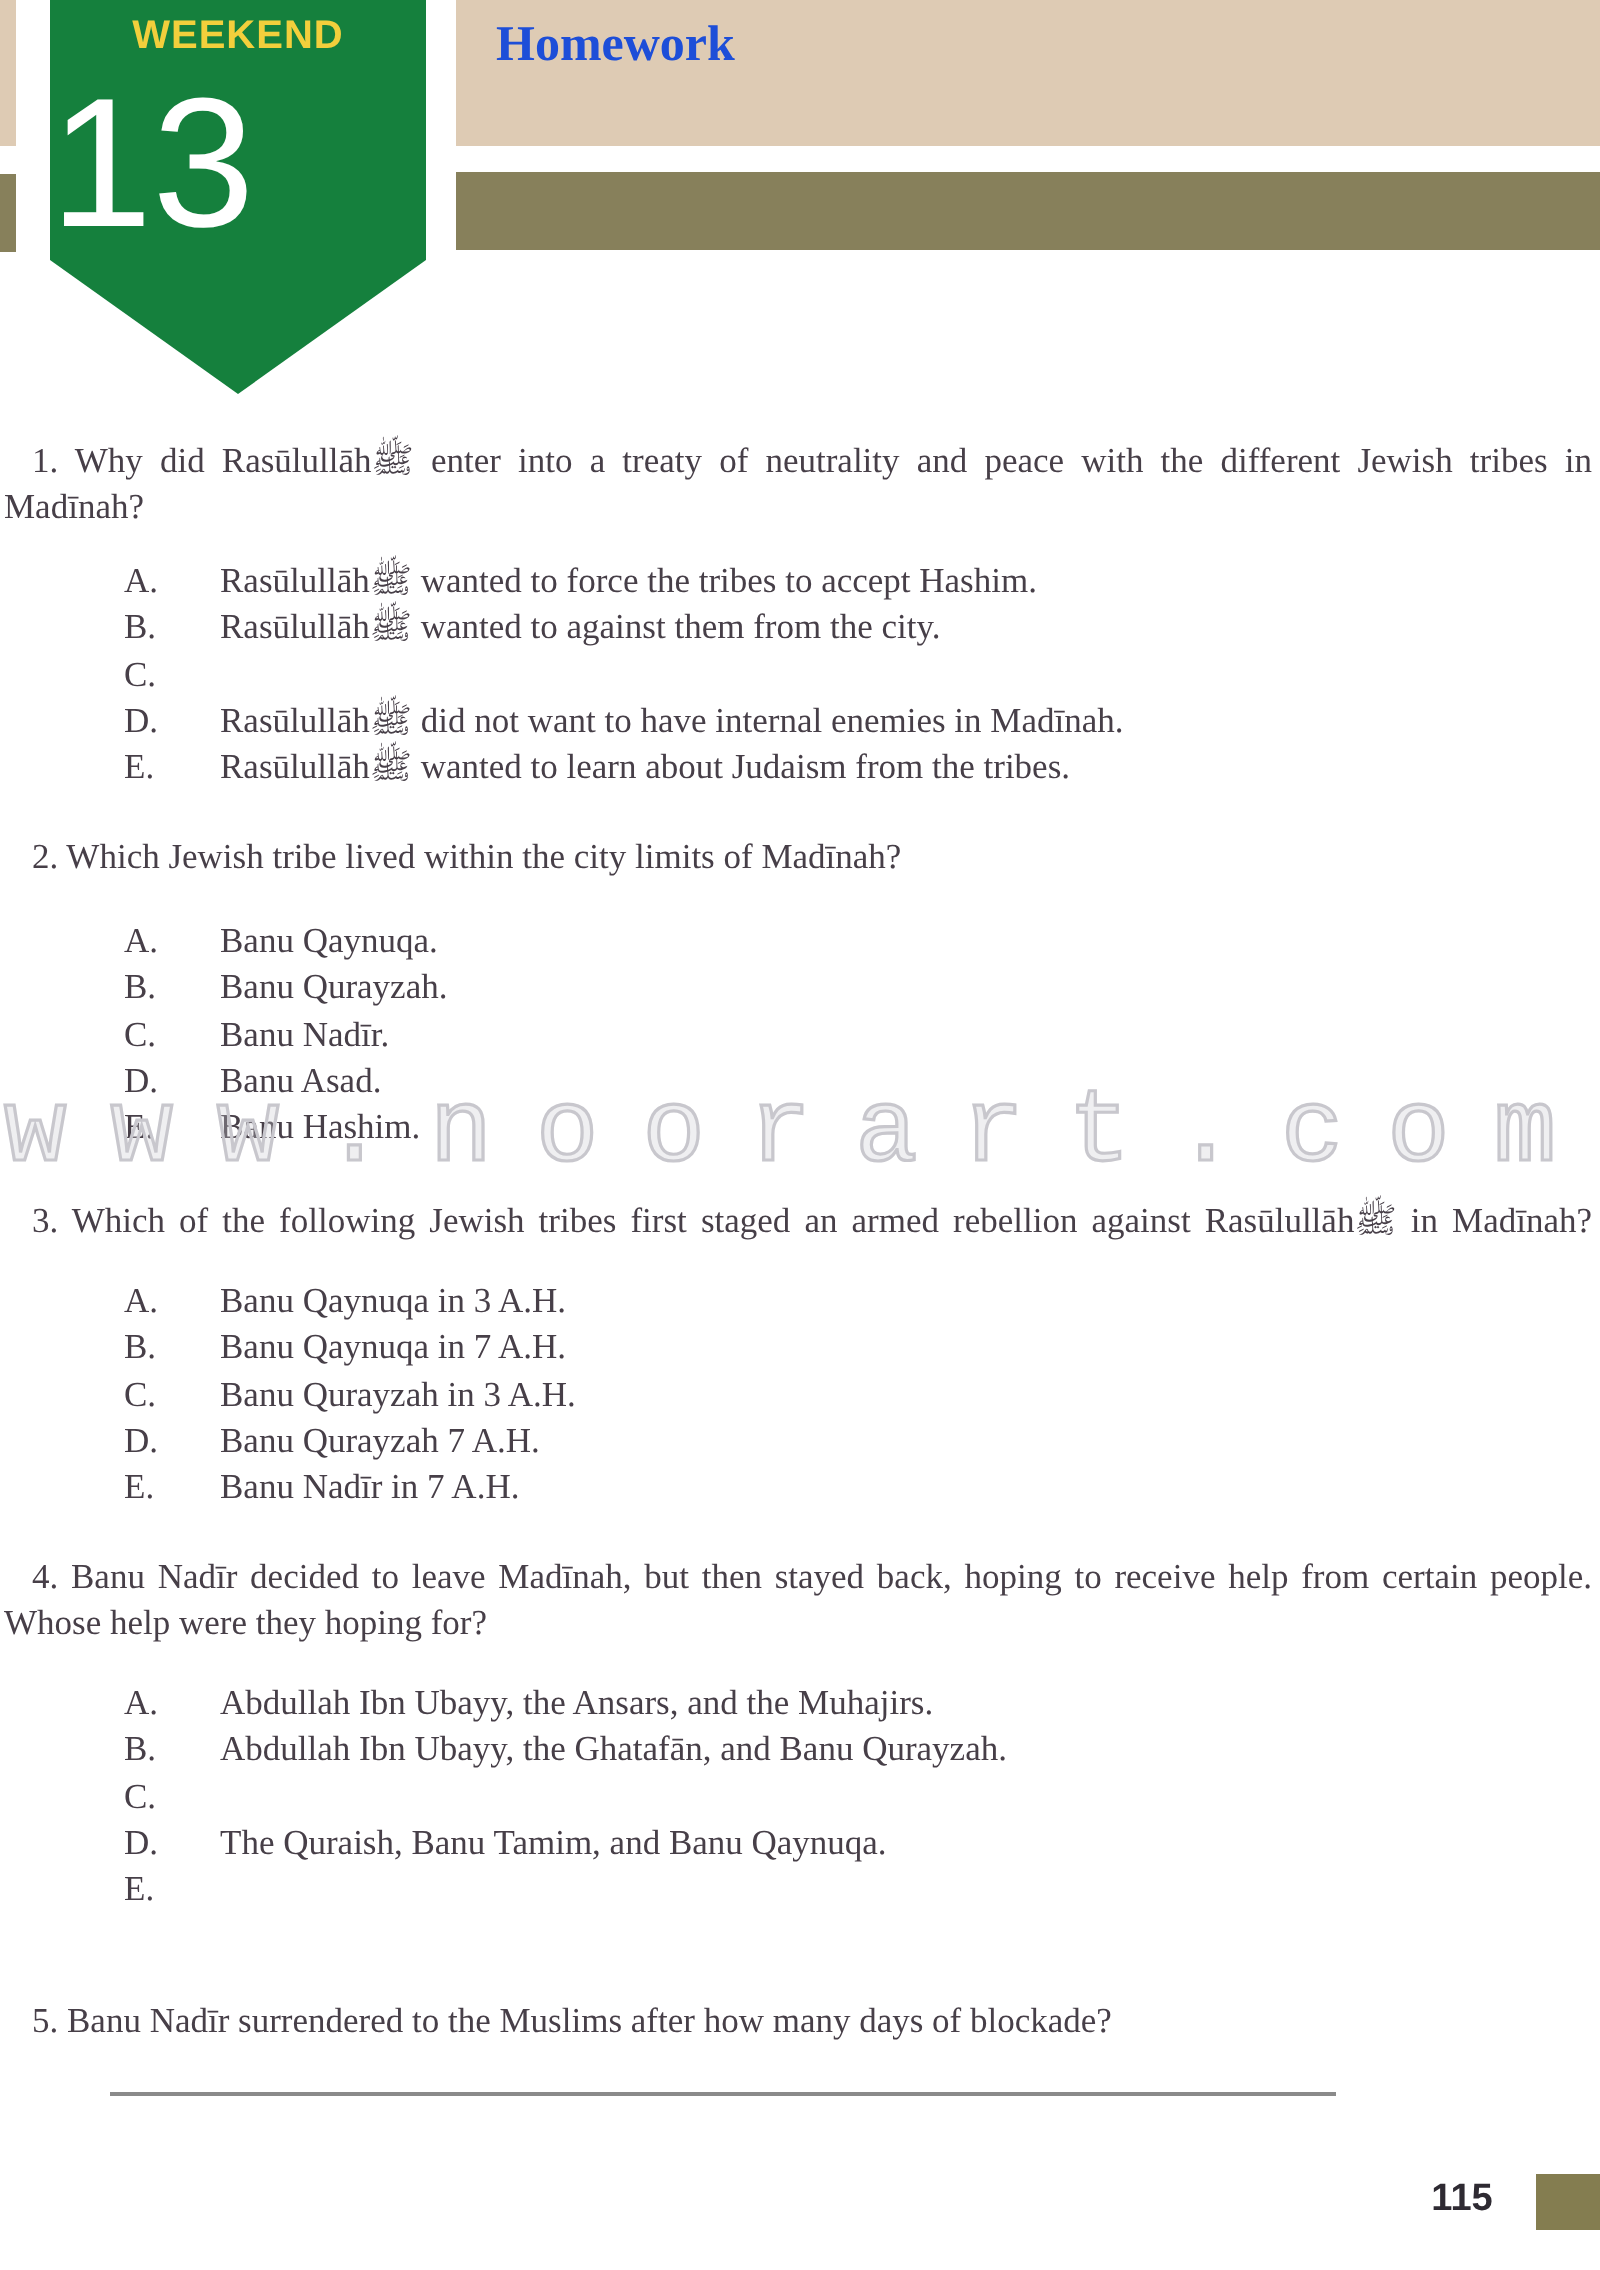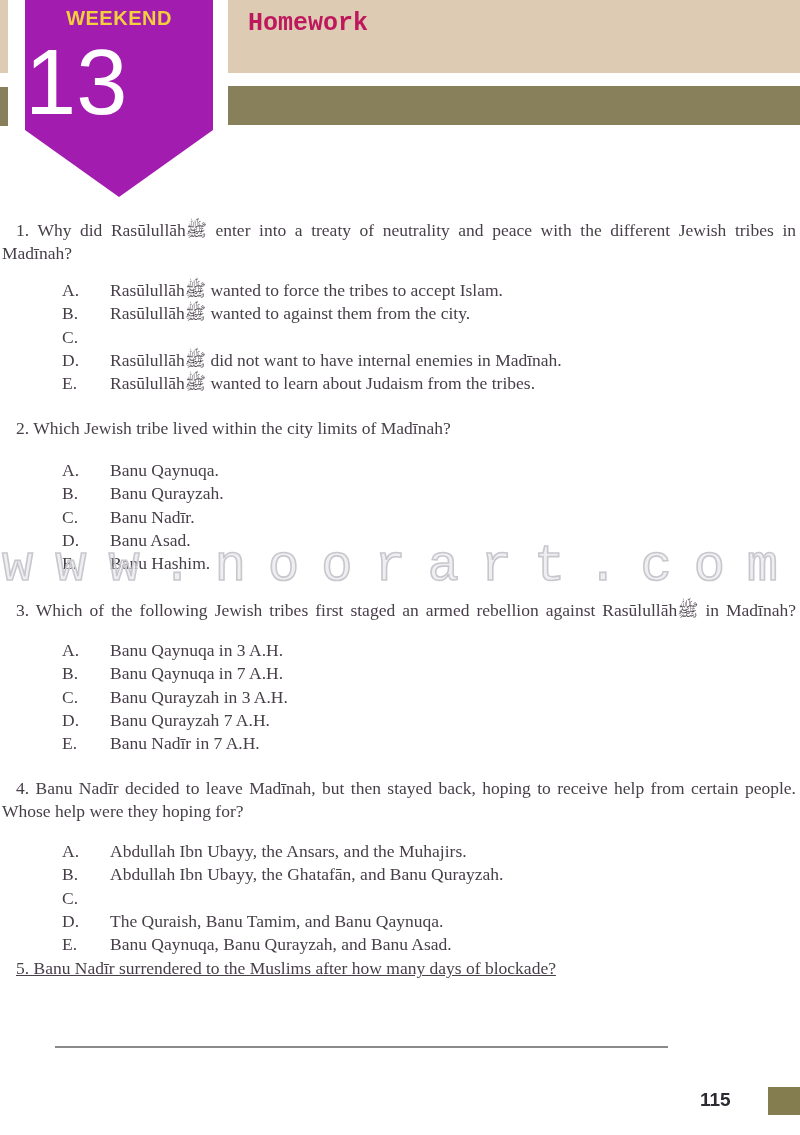--- a/index.html
+++ b/index.html
@@ -8,39 +8,39 @@
     background:#ffffff; overflow:hidden;
     font-family:"Liberation Serif", serif;
   }
 
   
   .edge-beige { position:absolute; left:0; top:0; width:8px; height:73px; background:#DECBB4; }
   .edge-olive { position:absolute; left:0; top:87px; width:8px; height:39px; background:#87805B; }
 
   .ribbon {
     position:absolute; left:25px; top:0; width:188px; height:197px;
-    background:#a21caf;
+    background:#15803d;
     clip-path:polygon(0 0, 100% 0, 100% 66%, 50% 100%, 0 66%);
   }
   .ribbon-label {
     position:absolute; top:7px; left:0; width:100%; text-align:center;
     font-family:"Liberation Sans", sans-serif; font-weight:bold; font-size:20px;
     letter-spacing:0.5px; color:#F2CF3C;
   }
   .ribbon-number {
     position:absolute; top:36px; left:0; width:100%; text-align:left;
     font-family:"Liberation Sans", sans-serif; font-weight:400; font-size:92px;
     line-height:1; color:#ffffff;
   }
 
   .banner { position:absolute; left:228px; top:0; width:572px; height:73px; background:#DECBB4; }
   .banner-title {
     position:absolute; left:20px; top:9px;
-    font-family:Liberation Mono, monospace; font-weight:bold; font-size:25px;
-    color:#be185d;
+    font-family:Liberation Serif, serif; font-weight:bold; font-size:25px;
+    color:#1d4ed8;
   }
   .bar { position:absolute; left:228px; top:86px; width:572px; height:39px; background:#87805B; }
 
   
   .qblock {
     position:absolute; left:2px; width:794px;
     font-size:17.5px; line-height:23.3px; color:#473F48;
   }
   .qline { }
   .qindent { text-indent:14px; }
@@ -56,21 +56,21 @@
     font-family:"Liberation Mono", monospace; font-size:52px; line-height:52px;
     letter-spacing:22px; white-space:nowrap;
     color:rgba(203,202,208,0.30);
     -webkit-text-stroke:1.6px #c8c7cd;
     pointer-events:none;
   }
 
   
   .answer-line { position:absolute; left:55px; top:1046px; width:613px; height:0; border-top:2px solid #8a8a8a; }
   .page-num {
-    position:absolute; left:700px; top:1089px; width:62px; text-align:left;
+    position:absolute; left:700px; top:1089px; width:62px; text-align:center;
     font-family:"Liberation Sans", sans-serif; font-weight:bold; font-size:19px;
     color:#2E2A32;
   }
   .page-tab { position:absolute; left:768px; top:1087px; width:32px; height:28px; background:#847D50; }
 </style>
 </head>
 <body>
 
 <div class="page">
 
@@ -87,21 +87,21 @@
   </div>
   <div class="bar"></div>
 
   <div class="qblock" style="top:219px;">
     <div class="qline qindent jfull">1. Why did Rasūlullāhﷺ enter into a treaty of neutrality and peace with the different Jewish tribes in</div>
     <div class="qline">Madīnah?</div>
   </div>
   <div class="qblock" style="top:279px;">
     <div class="opt-row">
         <span class="opt-letter">A.</span>
-        <span class="opt-text">Rasūlullāhﷺ wanted to force the tribes to accept Islam.</span>
+        <span class="opt-text">Rasūlullāhﷺ wanted to force the tribes to accept Hashim.</span>
       </div>
     <div class="opt-row">
         <span class="opt-letter">B.</span>
         <span class="opt-text">Rasūlullāhﷺ wanted to against them from the city.</span>
       </div>
     <div class="opt-row">
         <span class="opt-letter">C.</span>
       </div>
     <div class="opt-row">
         <span class="opt-letter">D.</span>
@@ -182,25 +182,24 @@
       </div>
     <div class="opt-row">
         <span class="opt-letter">C.</span>
       </div>
     <div class="opt-row">
         <span class="opt-letter">D.</span>
         <span class="opt-text">The Quraish, Banu Tamim, and Banu Qaynuqa.</span>
       </div>
     <div class="opt-row">
         <span class="opt-letter">E.</span>
-        <span class="opt-text">Banu Qaynuqa, Banu Qurayzah, and Banu Asad.</span>
-      </div>
-  </div>
-
-  <div class="qblock" style="top:957px;text-decoration:underline;">
+      </div>
+  </div>
+
+  <div class="qblock" style="top:999px;">
     <div class="qline qindent">5. Banu Nadīr surrendered to the Muslims after how many days of blockade?</div>
   </div>
 
   <div class="answer-line"></div>
 
   <div class="page-num">115</div>
   <div class="page-tab"></div>
 
 </div>
 

